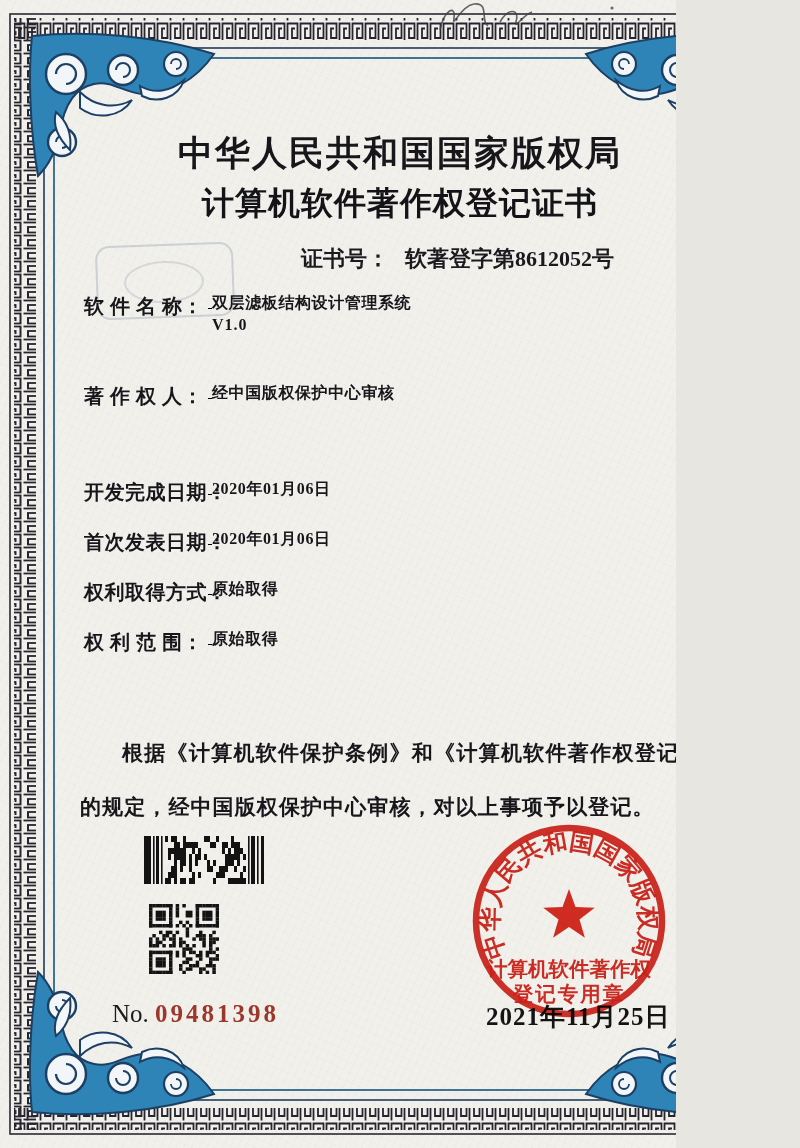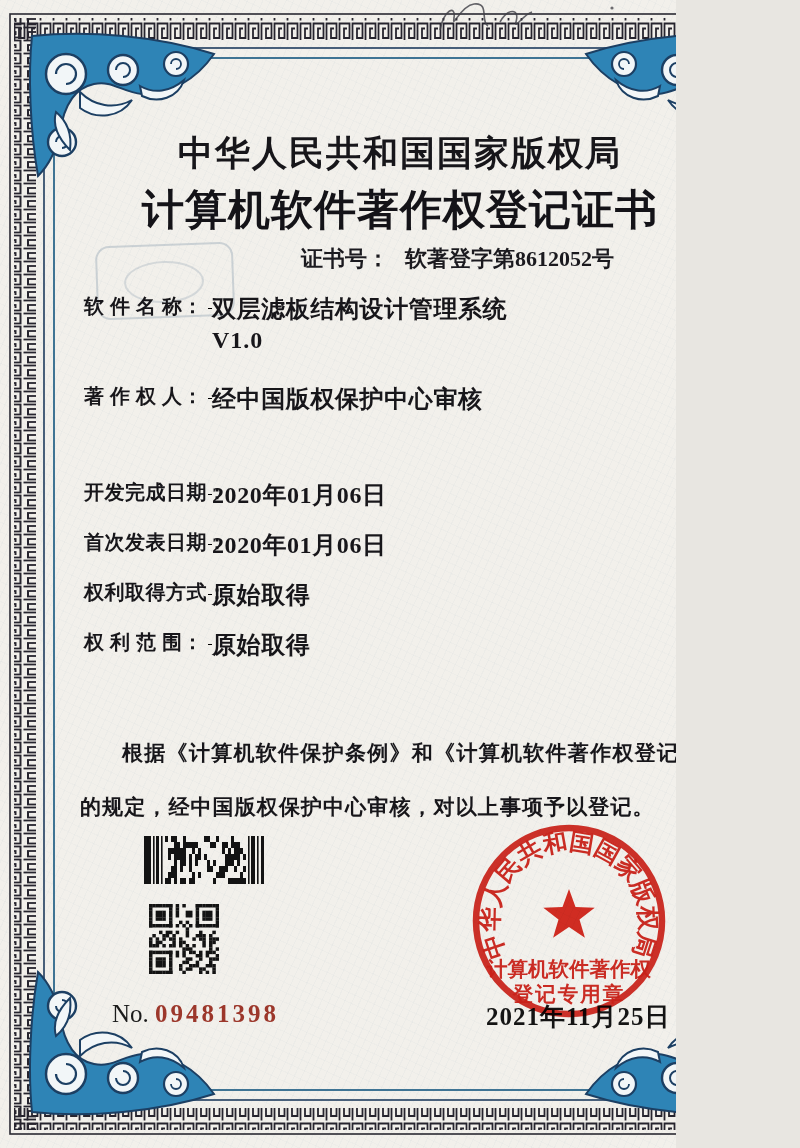--- a/index.html
+++ b/index.html
@@ -15,33 +15,33 @@
       repeating-linear-gradient(115deg, rgba(130,160,180,.05) 0 1px, transparent 1px 7px),
       repeating-linear-gradient(25deg, rgba(130,160,180,.04) 0 1px, transparent 1px 9px);
   }
   .abs{position:absolute;}
   .authority{
     left:0;top:130px;width:800px;text-align:center;
     font-size:35px;font-weight:bold;color:#17161a;letter-spacing:2px;
   }
   .cert-title{
     left:0;top:182px;width:800px;text-align:center;
-    font-size:42px;font-weight:bold;color:#141318;letter-spacing:1px;
+    font-size:32px;font-weight:bold;color:#141318;letter-spacing:1px;
   }
   .cert-no{
     right:62px;top:244px;font-size:22px;font-weight:bold;color:#1b1a1f;
   }
   .cert-no .val{margin-left:16px;}
   .frow{position:absolute;left:84px;white-space:nowrap;text-decoration:underline;}
   .flabel{
     display:inline-block;width:124px;font-size:20px;font-weight:bold;color:#17161a;
     vertical-align:top;letter-spacing:.5px;
   }
   .fvalue{
-    display:inline-block;font-size:24px;font-weight:bold;color:#17161a;
+    display:inline-block;font-size:16px;font-weight:bold;color:#17161a;
     vertical-align:top;letter-spacing:.6px;
   }
   .fvalue .v2{margin-top:2px;letter-spacing:1px;}
   .statement{
     left:80px;top:726px;width:666px;
     font-size:21px;font-weight:600;color:#17161a;
     line-height:54px;text-indent:42px;letter-spacing:1.1px;text-align:justify;
   }
   .serial{left:112px;top:1000px;font-size:25px;color:#1b1b1b;white-space:nowrap;text-align:right;}
   .serial .num{letter-spacing:3px;font-weight:bold;}

